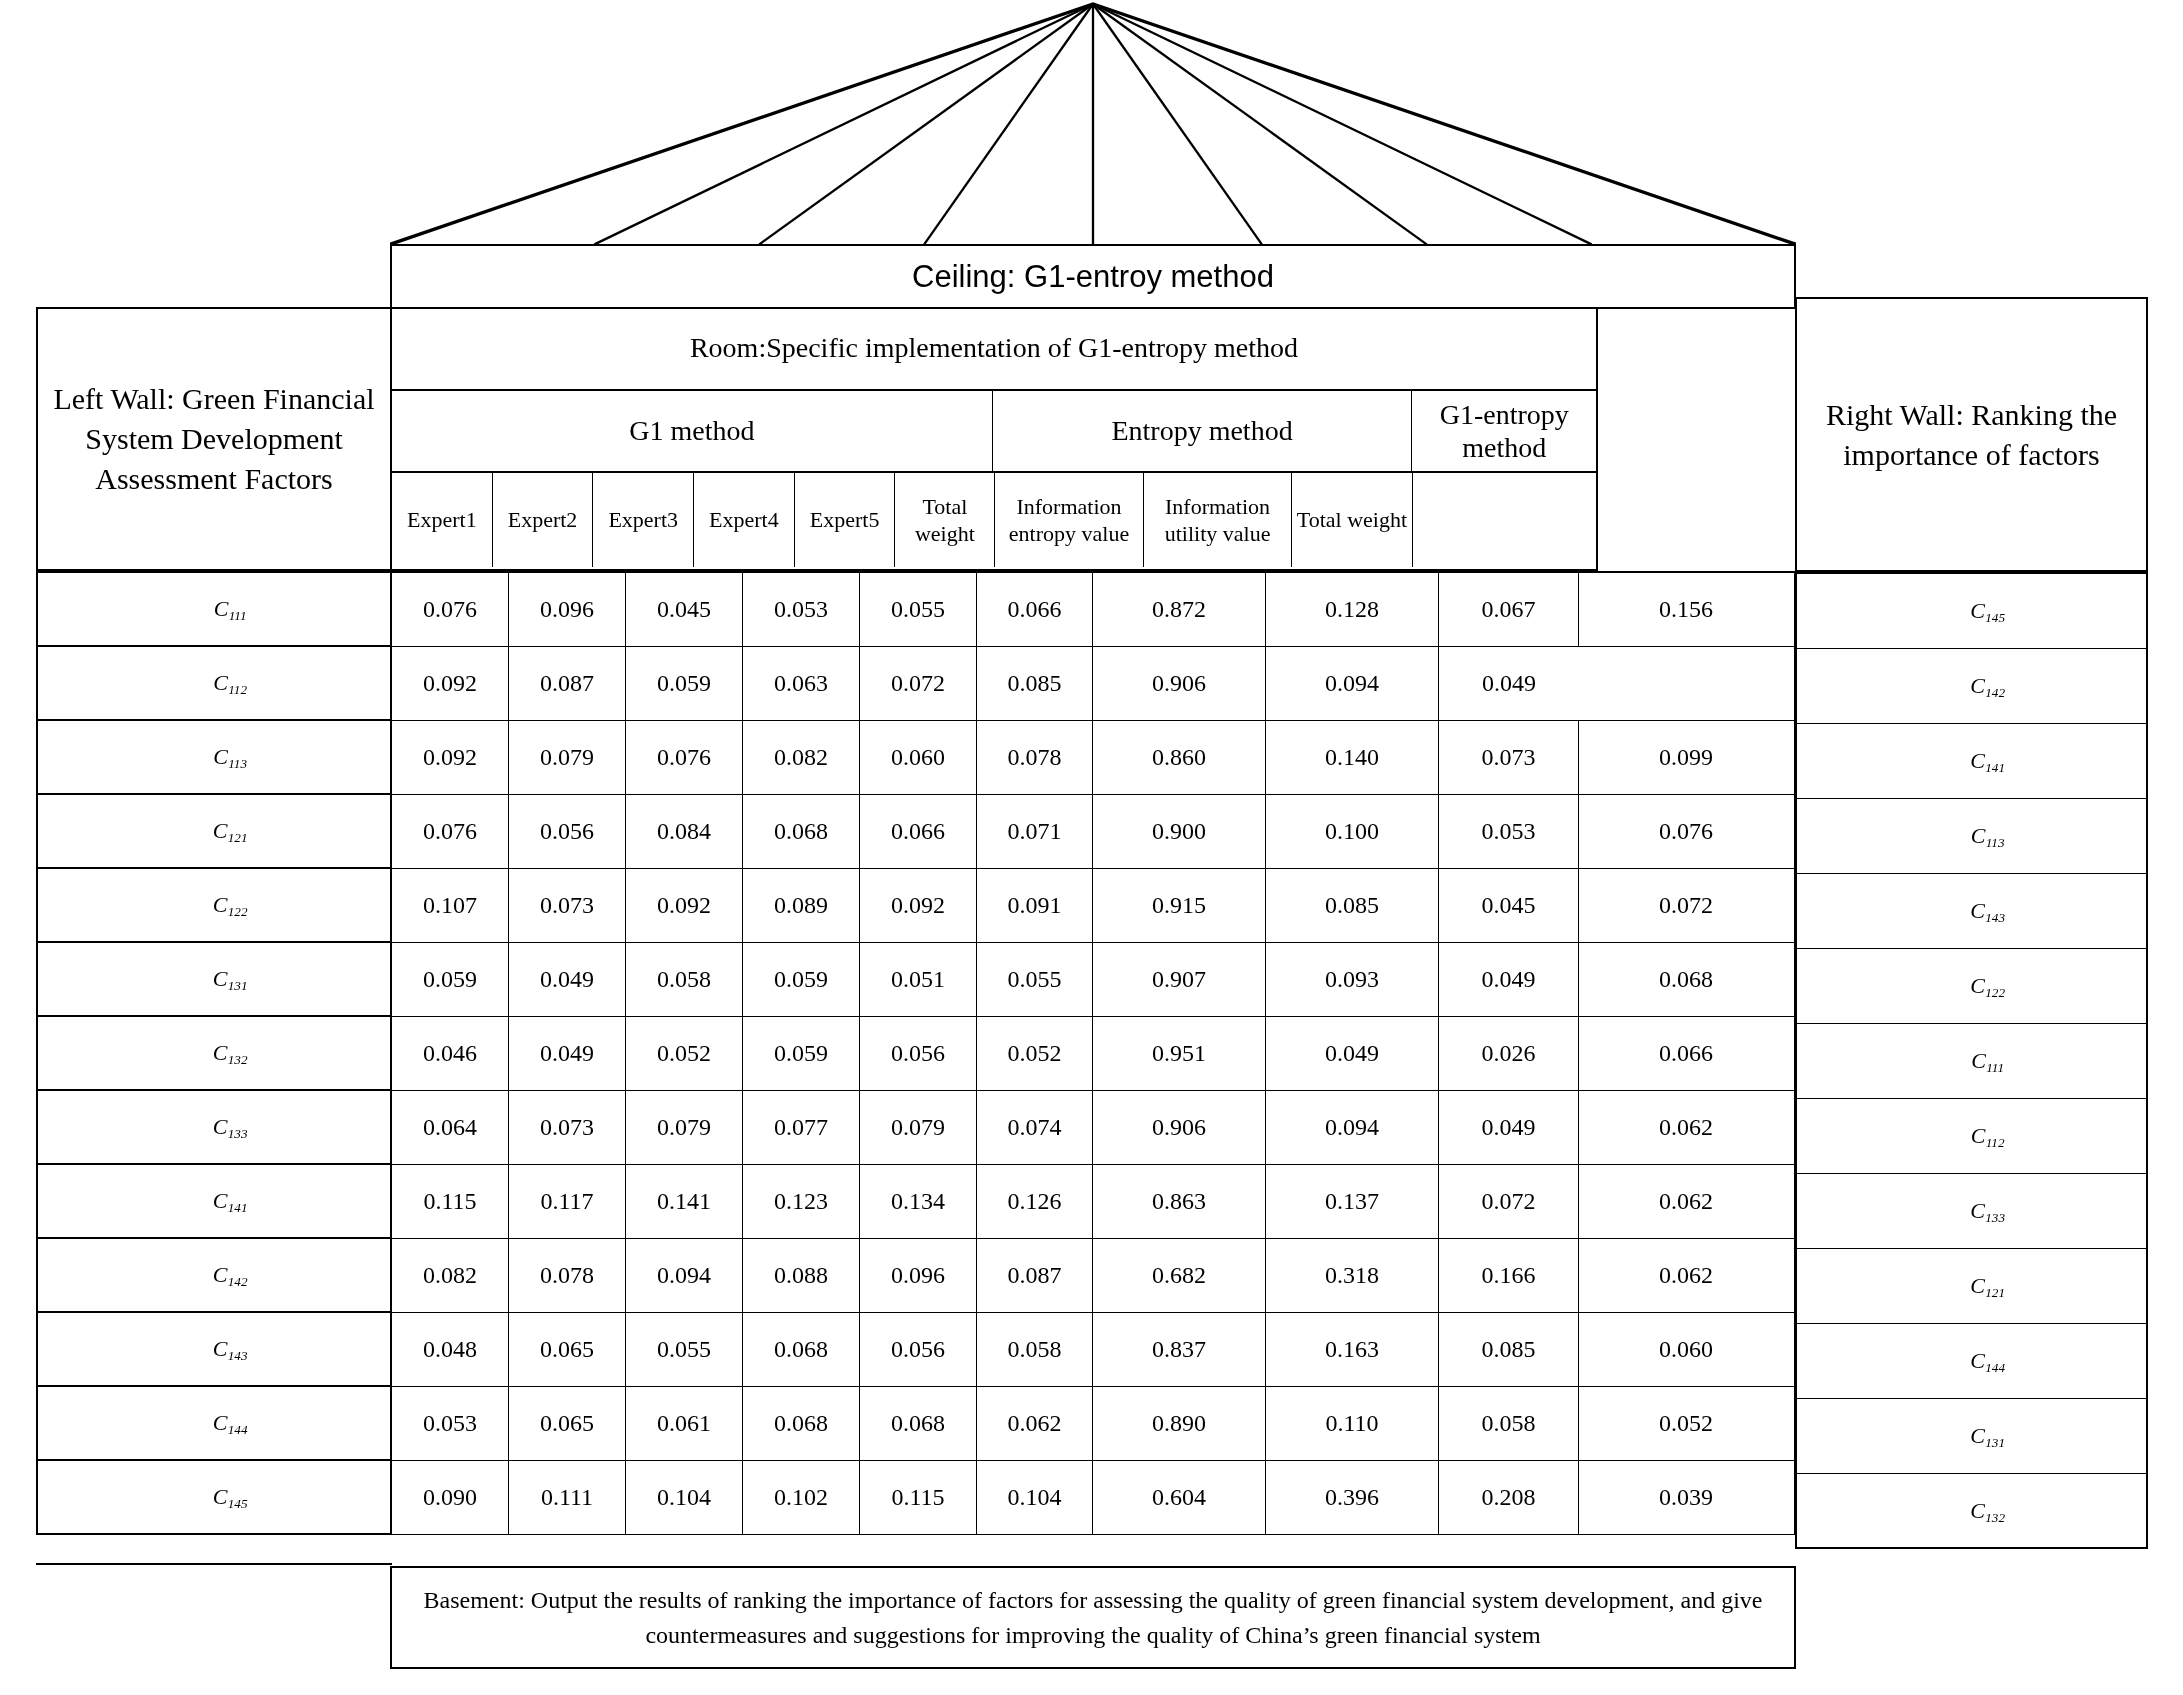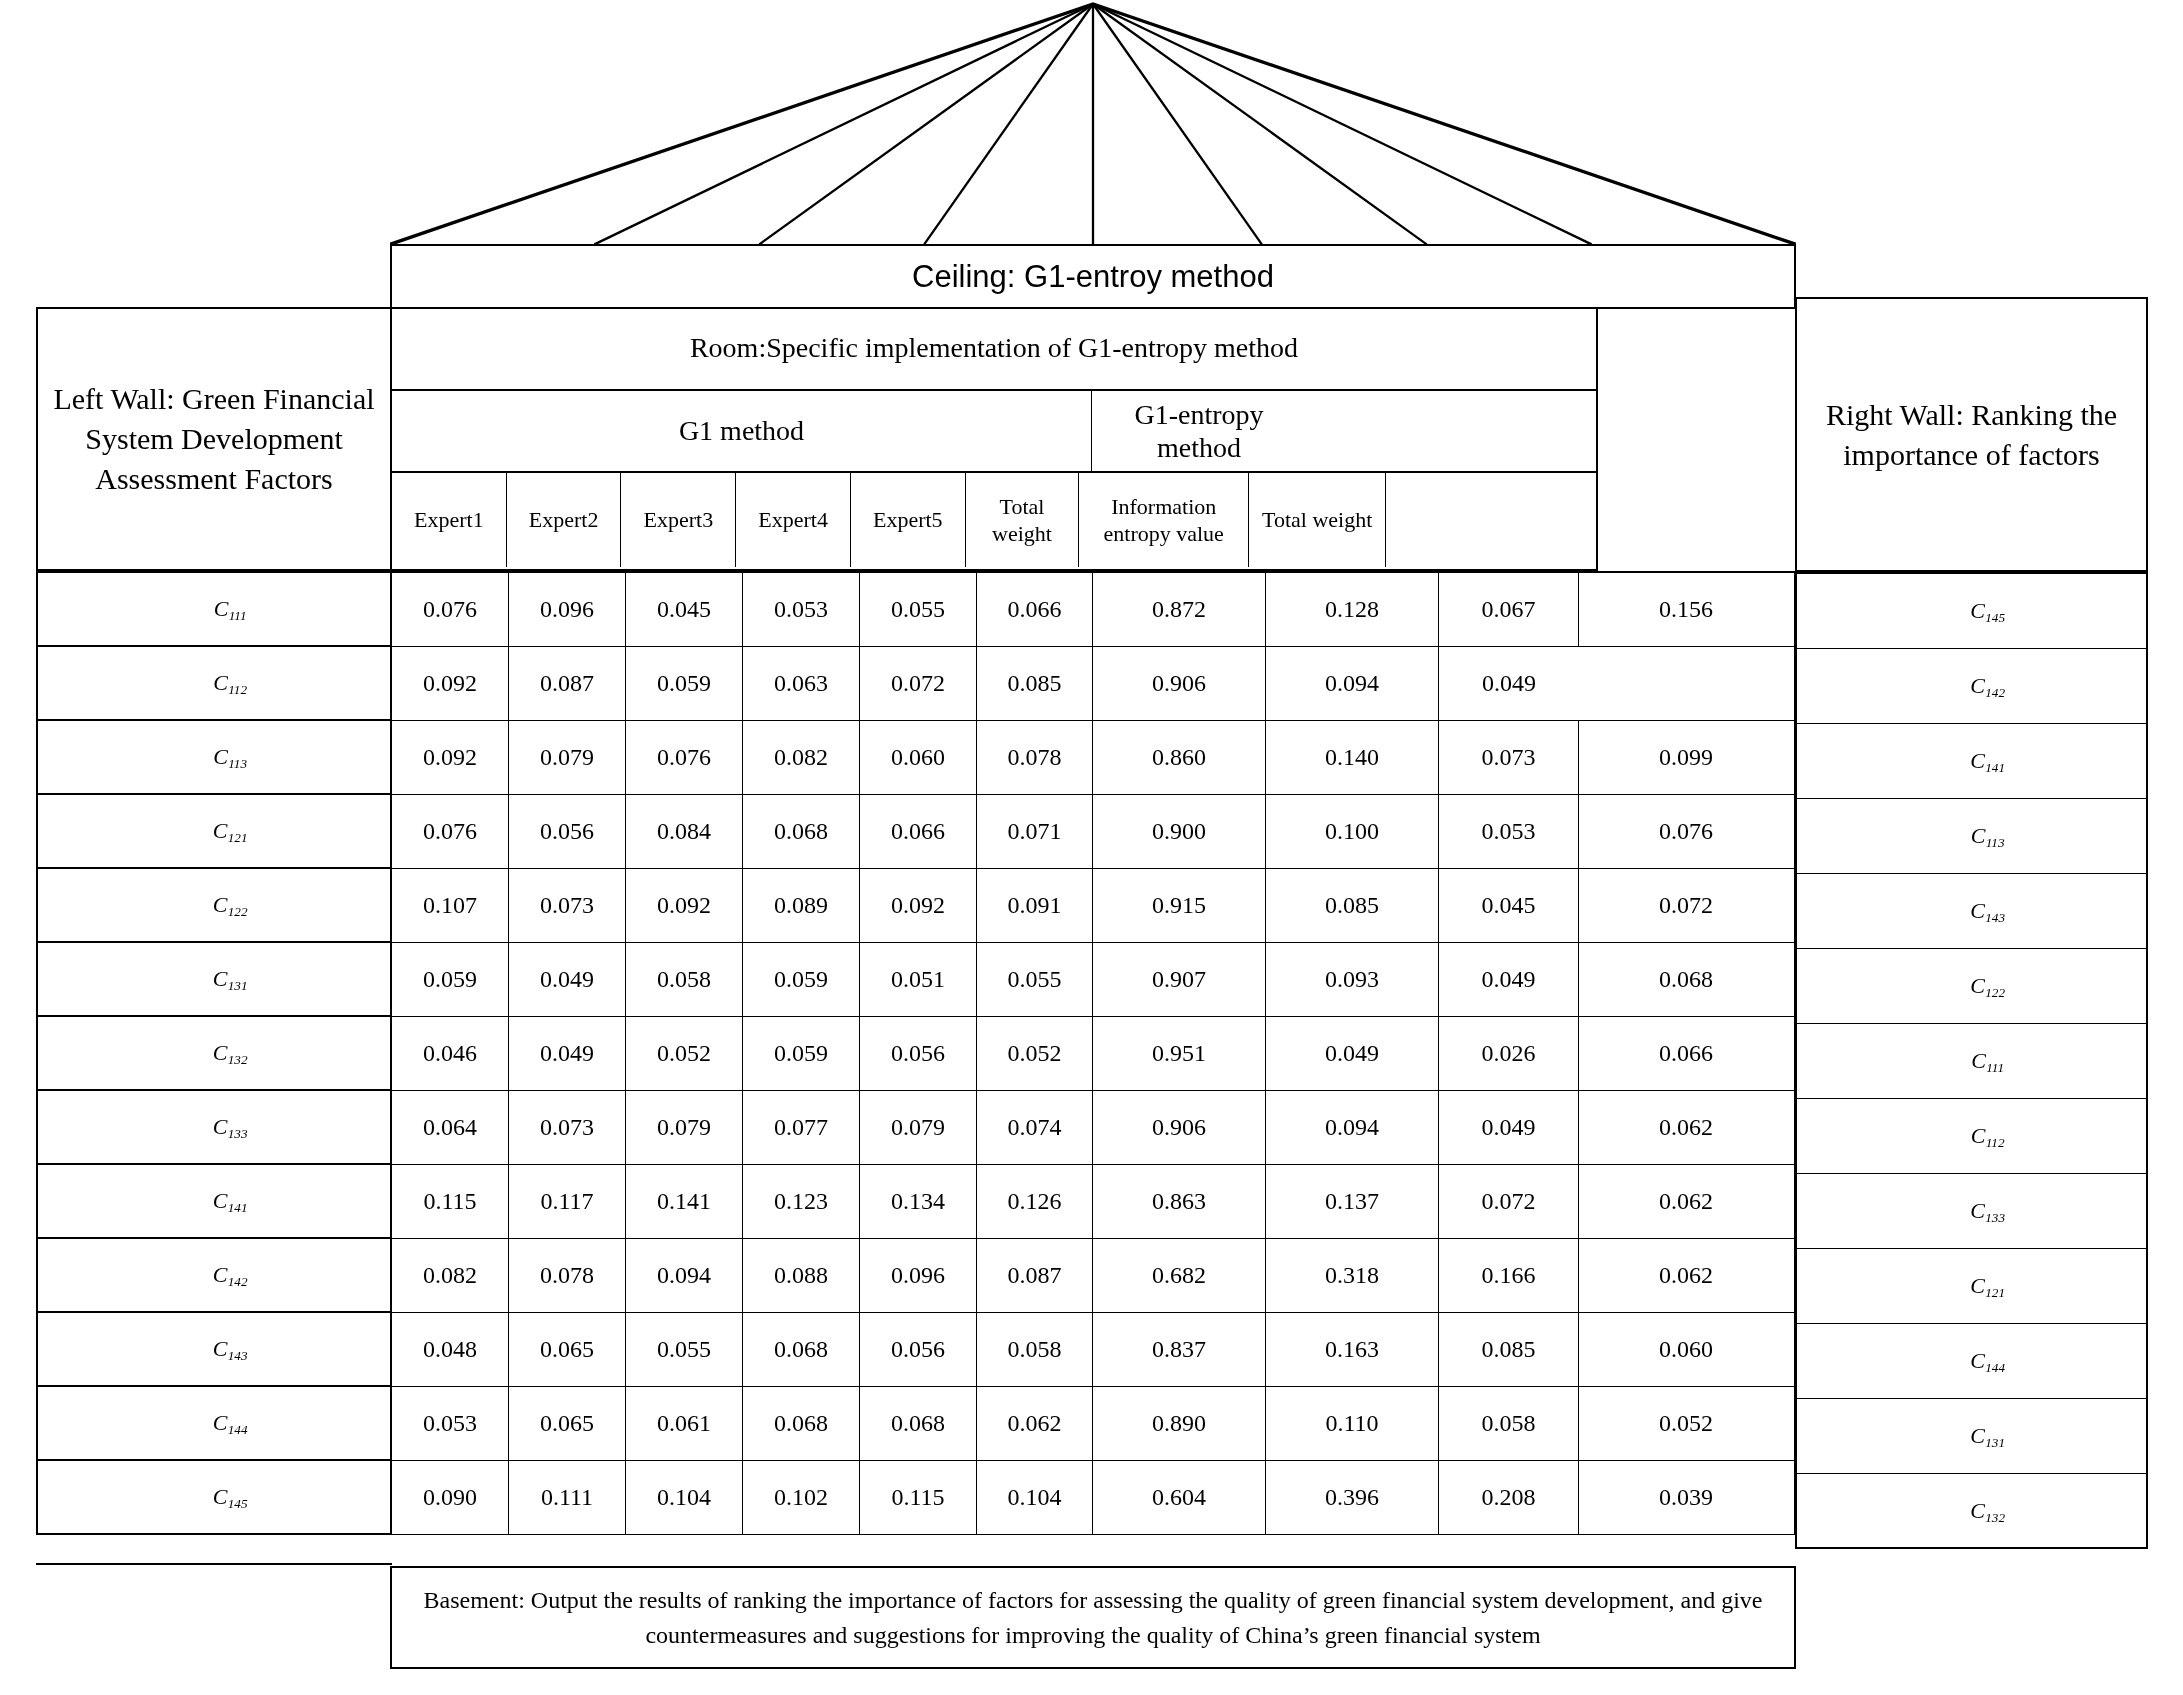--- a/index.html
+++ b/index.html
@@ -309,31 +309,33 @@
 
   <div id="left-wall">
     <span class="wall-text">Left Wall: Green Financial System Development Assessment Factors</span>
   </div>
 
   <div id="room-header">
     <div id="room-title">Room:Specific implementation of G1-entropy method</div>
 
     <div id="method-row">
       <div class="mh-g1">G1 method</div>
+      <div class="mh-entropy">Entropy method</div>
       <div class="mh-combined">G1-entropy method</div>
     </div>
 
     <div id="subhead-row">
       <div class="c-exp">Expert1</div>
       <div class="c-exp">Expert2</div>
       <div class="c-exp">Expert3</div>
       <div class="c-exp">Expert4</div>
       <div class="c-exp">Expert5</div>
       <div class="c-tw">Total weight</div>
       <div class="c-ent">Information entropy value</div>
+      <div class="c-util">Information utility value</div>
       <div class="c-etw">Total weight</div>
       <div class="c-comb"></div>
     </div>
   </div>
 
   <div id="body-left">
       <div class="factor-cell">
         <span class="fac">C<sub>111</sub></span>
       </div>
       <div class="factor-cell">

